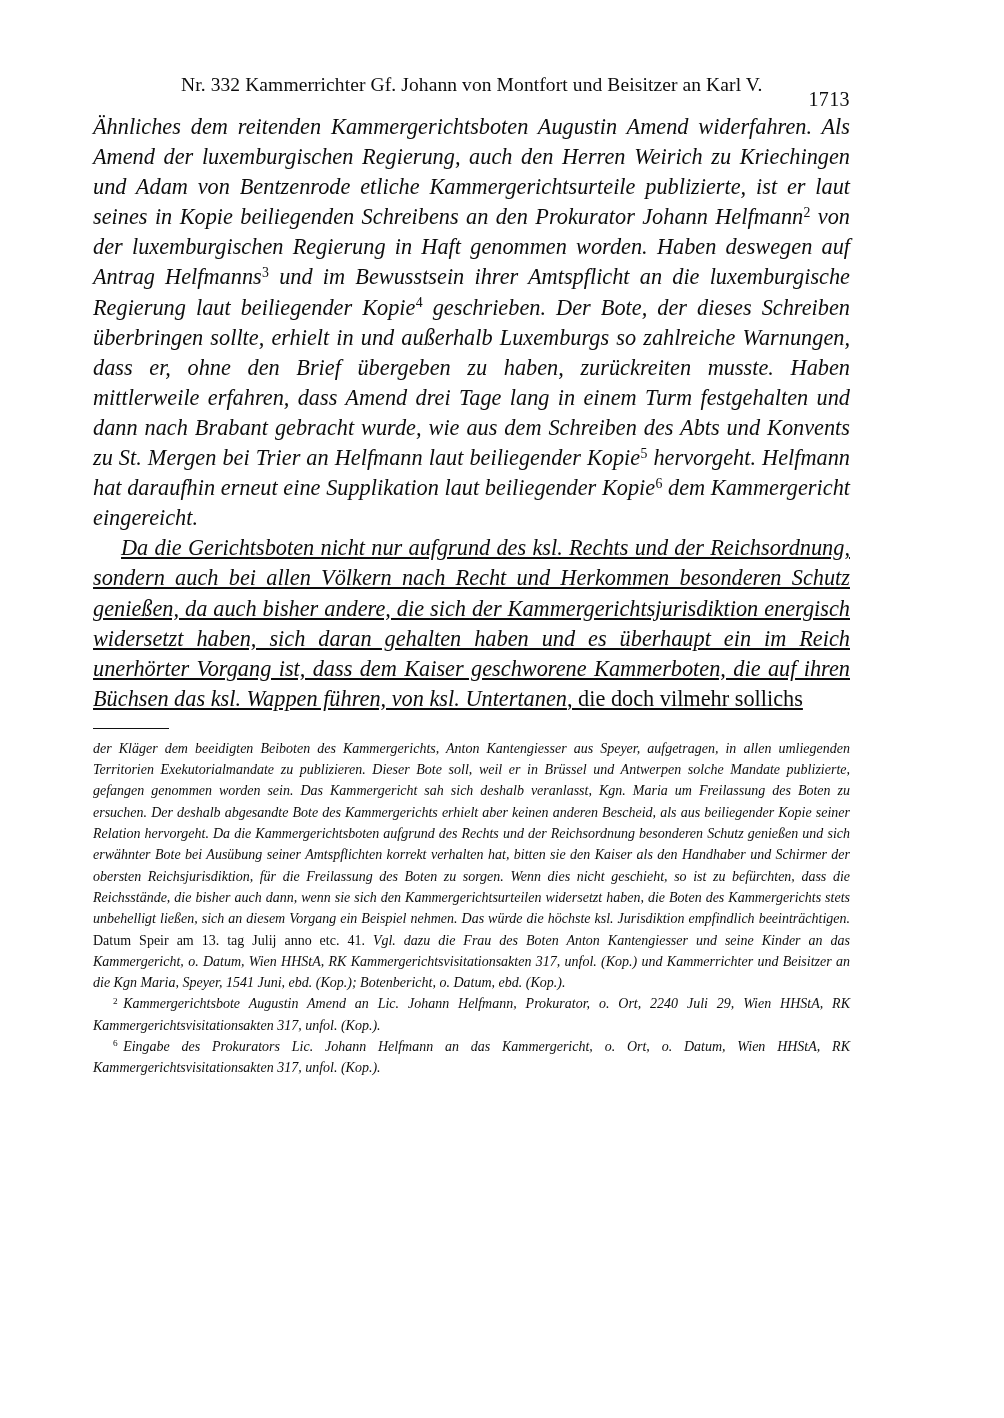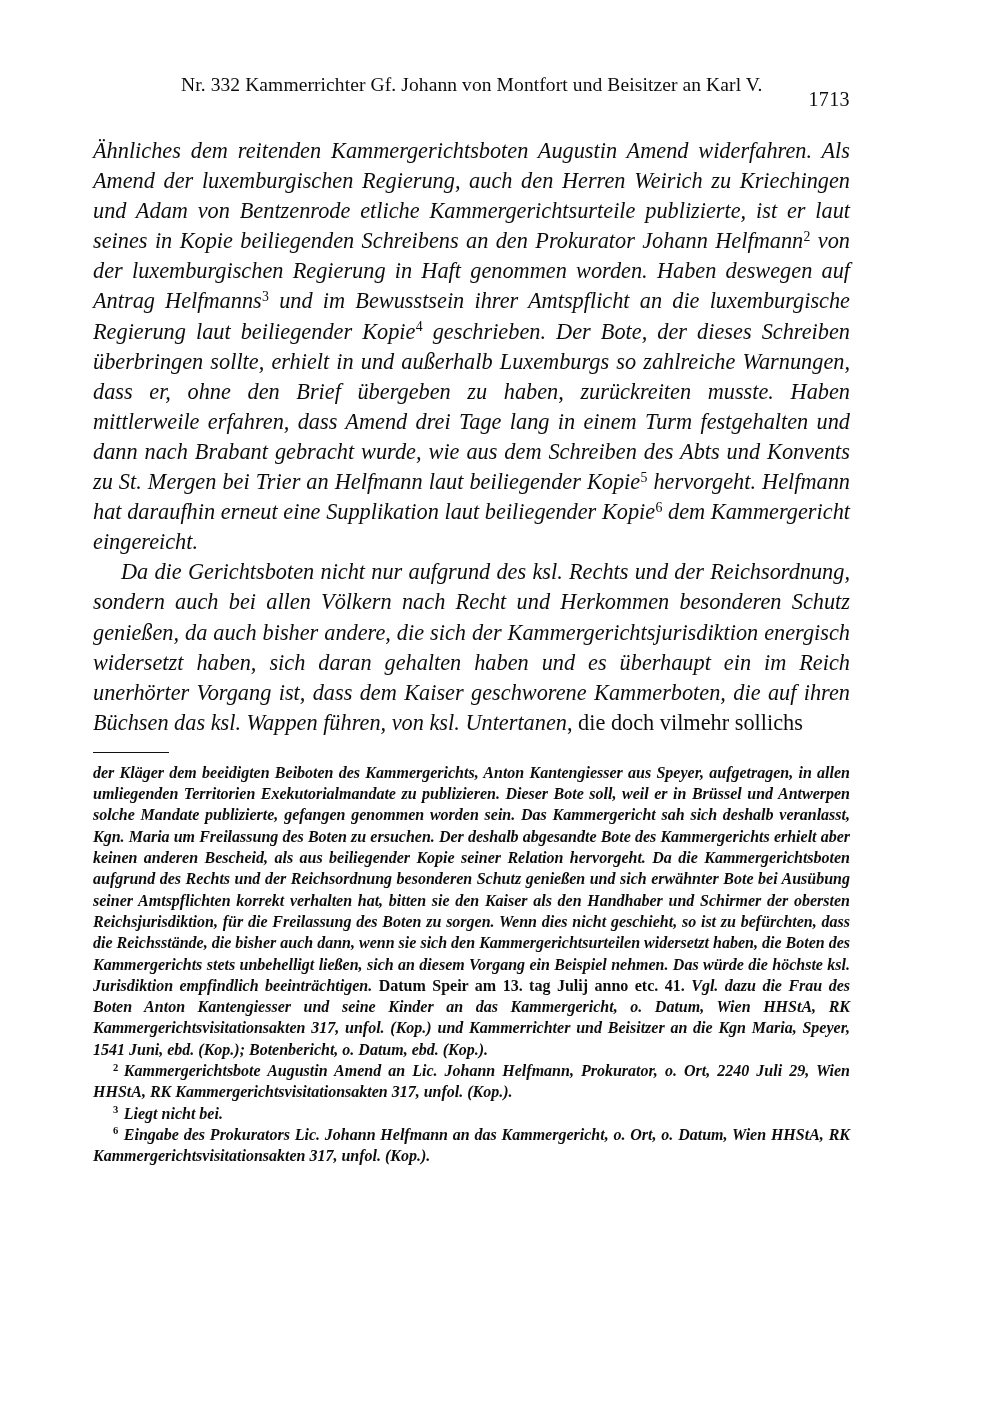--- a/index.html
+++ b/index.html
@@ -48,33 +48,34 @@
     position: absolute;
     right: 0;
     top: -2px;
     font-size: 20px;
     letter-spacing: 0.4px;
     margin-top: 16px;
   }
 
   
   .body-block {
-    margin-top: 24px;
+    margin-top: 0;
   }
   .body-par {
     font-style: italic;
     font-size: 22.3px;
     line-height: 30.1px;
     text-align: justify;
     text-justify: inter-word;
     margin: 0;
     hyphens: manual;
   }
   .body-par.indent {
     text-indent: 28px;
+    text-decoration: underline;
   }
   .roman {
     font-style: normal;
   }
   sup {
     font-style: normal;
     font-size: 0.62em;
     vertical-align: 0.52em;
     line-height: 0;
     padding-left: 0.3px;
@@ -83,23 +84,22 @@
   
   .fn-rule {
     width: 76px;
     height: 1px;
     background: #111111;
     margin: 14px 0 9px 0;
   }
 
   
   .footnotes {
-    font-size: 16px;
+    font-size: 14px;
     line-height: 21.3px;
-    font-weight: bold;
   }
   .fn {
     font-style: italic;
     text-align: justify;
     text-justify: inter-word;
     margin: 0;
     hyphens: manual;
   }
   .fn.numbered {
     text-indent: 20px;
@@ -135,21 +135,20 @@
     </div>
 
     <div class="fn-rule"></div>
 
     <div class="footnotes">
 
       <p class="fn"><span>der Kläger dem beeidigten Beiboten des Kammergerichts, Anton Kantengiesser aus Speyer, aufgetragen, in allen umliegenden Territorien Exekutorialmandate zu publizieren. Dieser Bote soll, weil er in Brüssel und Antwerpen solche Mandate publizierte, gefangen genommen worden sein. Das Kammergericht sah sich deshalb veranlasst, Kgn. Maria um Freilassung des Boten zu ersuchen. Der deshalb abgesandte Bote des Kammergerichts erhielt aber keinen anderen Bescheid, als aus beiliegender Kopie seiner Relation hervorgeht. Da die Kammergerichtsboten aufgrund des Rechts und der Reichsordnung besonderen Schutz genießen und sich erwähnter Bote bei Ausübung seiner Amtspflichten korrekt verhalten hat, bitten sie den Kaiser als den Handhaber und Schirmer der obersten Reichsjurisdiktion, für die Freilassung des Boten zu sorgen. Wenn dies nicht geschieht, so ist zu befürchten, dass die Reichsstände, die bisher auch dann, wenn sie sich den Kammergerichtsurteilen widersetzt haben, die Boten des Kammergerichts stets unbehelligt ließen, sich an diesem Vorgang ein Beispiel nehmen. Das würde die höchste ksl. Jurisdiktion empfindlich beeinträchtigen. </span><span class="roman">Datum Speir am 13. tag Julij anno etc. 41.</span><span> Vgl. dazu die Frau des Boten Anton Kantengiesser und seine Kinder an das Kammergericht, o. Datum, Wien HHStA, RK Kammergerichtsvisitationsakten 317, unfol. (Kop.) und Kammerrichter und Beisitzer an die Kgn Maria, Speyer, 1541 Juni, ebd. (Kop.); Botenbericht, o. Datum, ebd. (Kop.).</span></p>
 
       <p class="fn numbered"><span class="fn-marker">2</span><span>Kammergerichtsbote Augustin Amend an Lic. Johann Helfmann, Prokurator, o. Ort, 2240 Juli 29, Wien HHStA, RK Kammergerichtsvisitationsakten 317, unfol. (Kop.).</span></p>
 
-      <p class="fn numbered"><span class="fn-marker">3</span><span>Liegt nicht bei.</span></p>
 
 
 
       <p class="fn numbered"><span class="fn-marker">6</span><span>Eingabe des Prokurators Lic. Johann Helfmann an das Kammergericht, o. Ort, o. Datum, Wien HHStA, RK Kammergerichtsvisitationsakten 317, unfol. (Kop.).</span></p>
 
     </div>
   </div>
 </div>
 
 </body></html>

